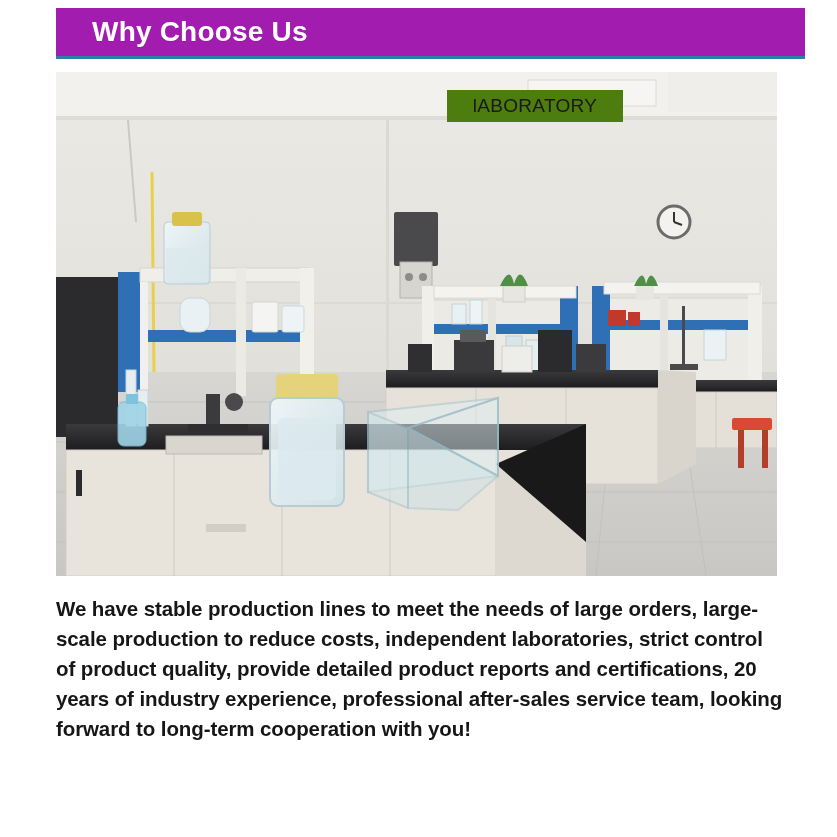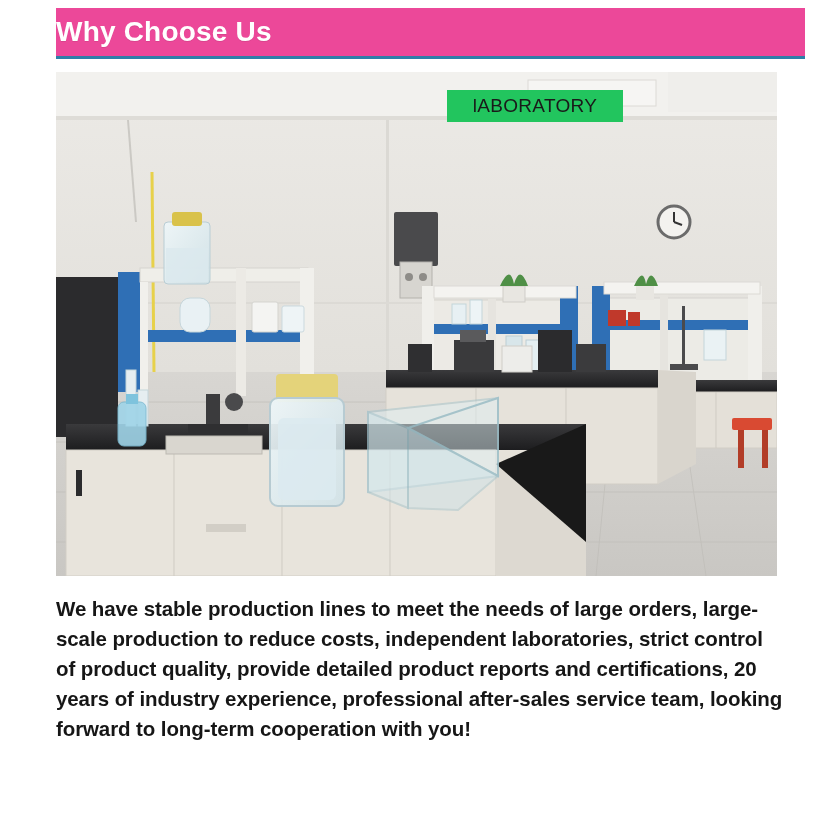--- a/index.html
+++ b/index.html
@@ -20,24 +20,25 @@
     background: #ffffff;
   }
 
   
   .header-bar {
     position: absolute;
     left: 56px;
     top: 8px;
     width: 749px;
     height: 48px;
-    background: #ec4899;
+    background: #a21caf;
     display: flex;
     align-items: center;
     box-sizing: border-box;
+    padding-left: 36px;
   }
   .header-title {
     color: #ffffff;
     font-size: 28px;
     font-weight: bold;
     letter-spacing: 0.2px;
     line-height: 1;
     text-shadow: 0 1px 0 rgba(0,0,0,0.08);
   }
   .header-underline {
@@ -65,21 +66,21 @@
     height: 504px;
   }
 
   
   .photo-tag {
     position: absolute;
     left: 447px;
     top: 90px;
     width: 176px;
     height: 32px;
-    background: #22c55e;
+    background: #4d7c0f;
     display: flex;
     align-items: center;
     justify-content: center;
   }
   .photo-tag-label {
     color: #1a1a1a;
     font-size: 19px;
     font-weight: normal;
     letter-spacing: 0.3px;
   }

